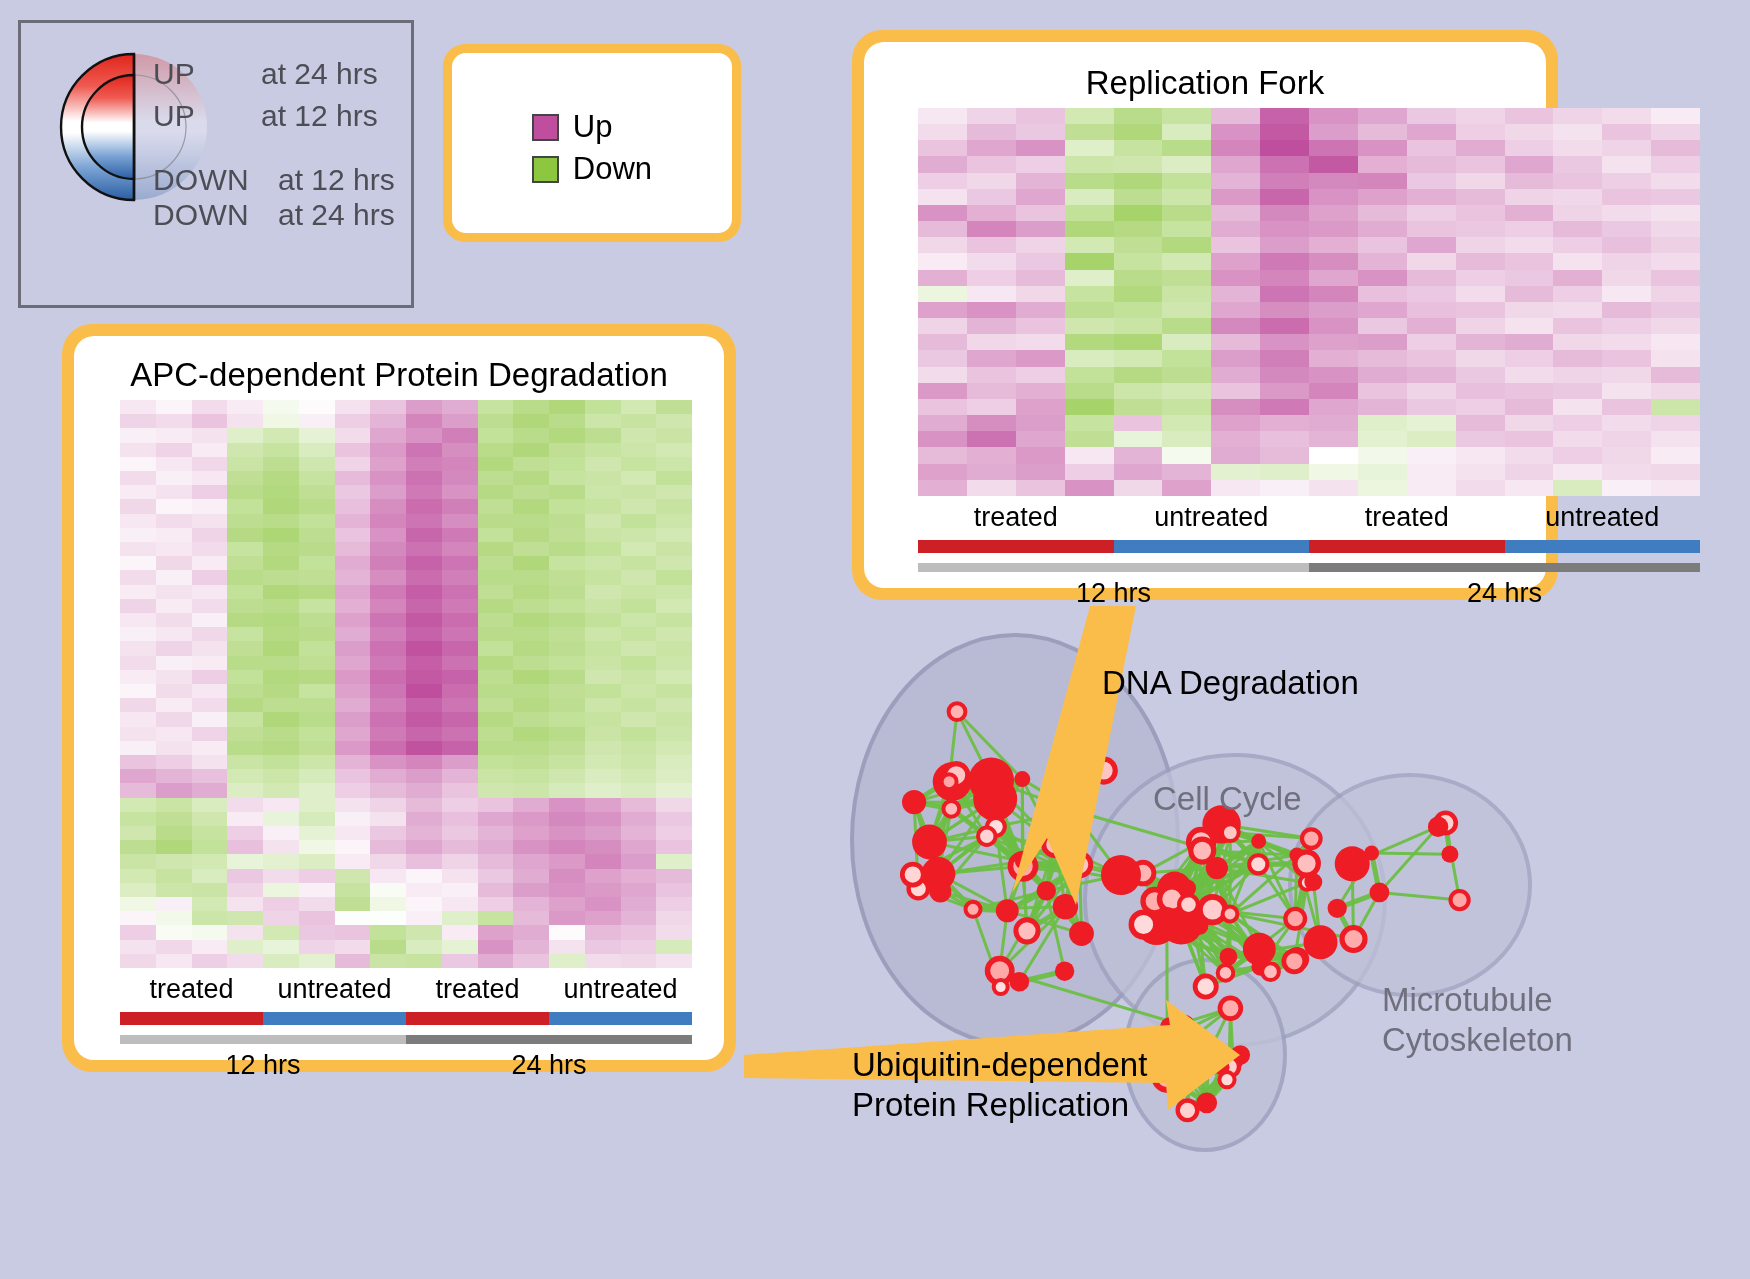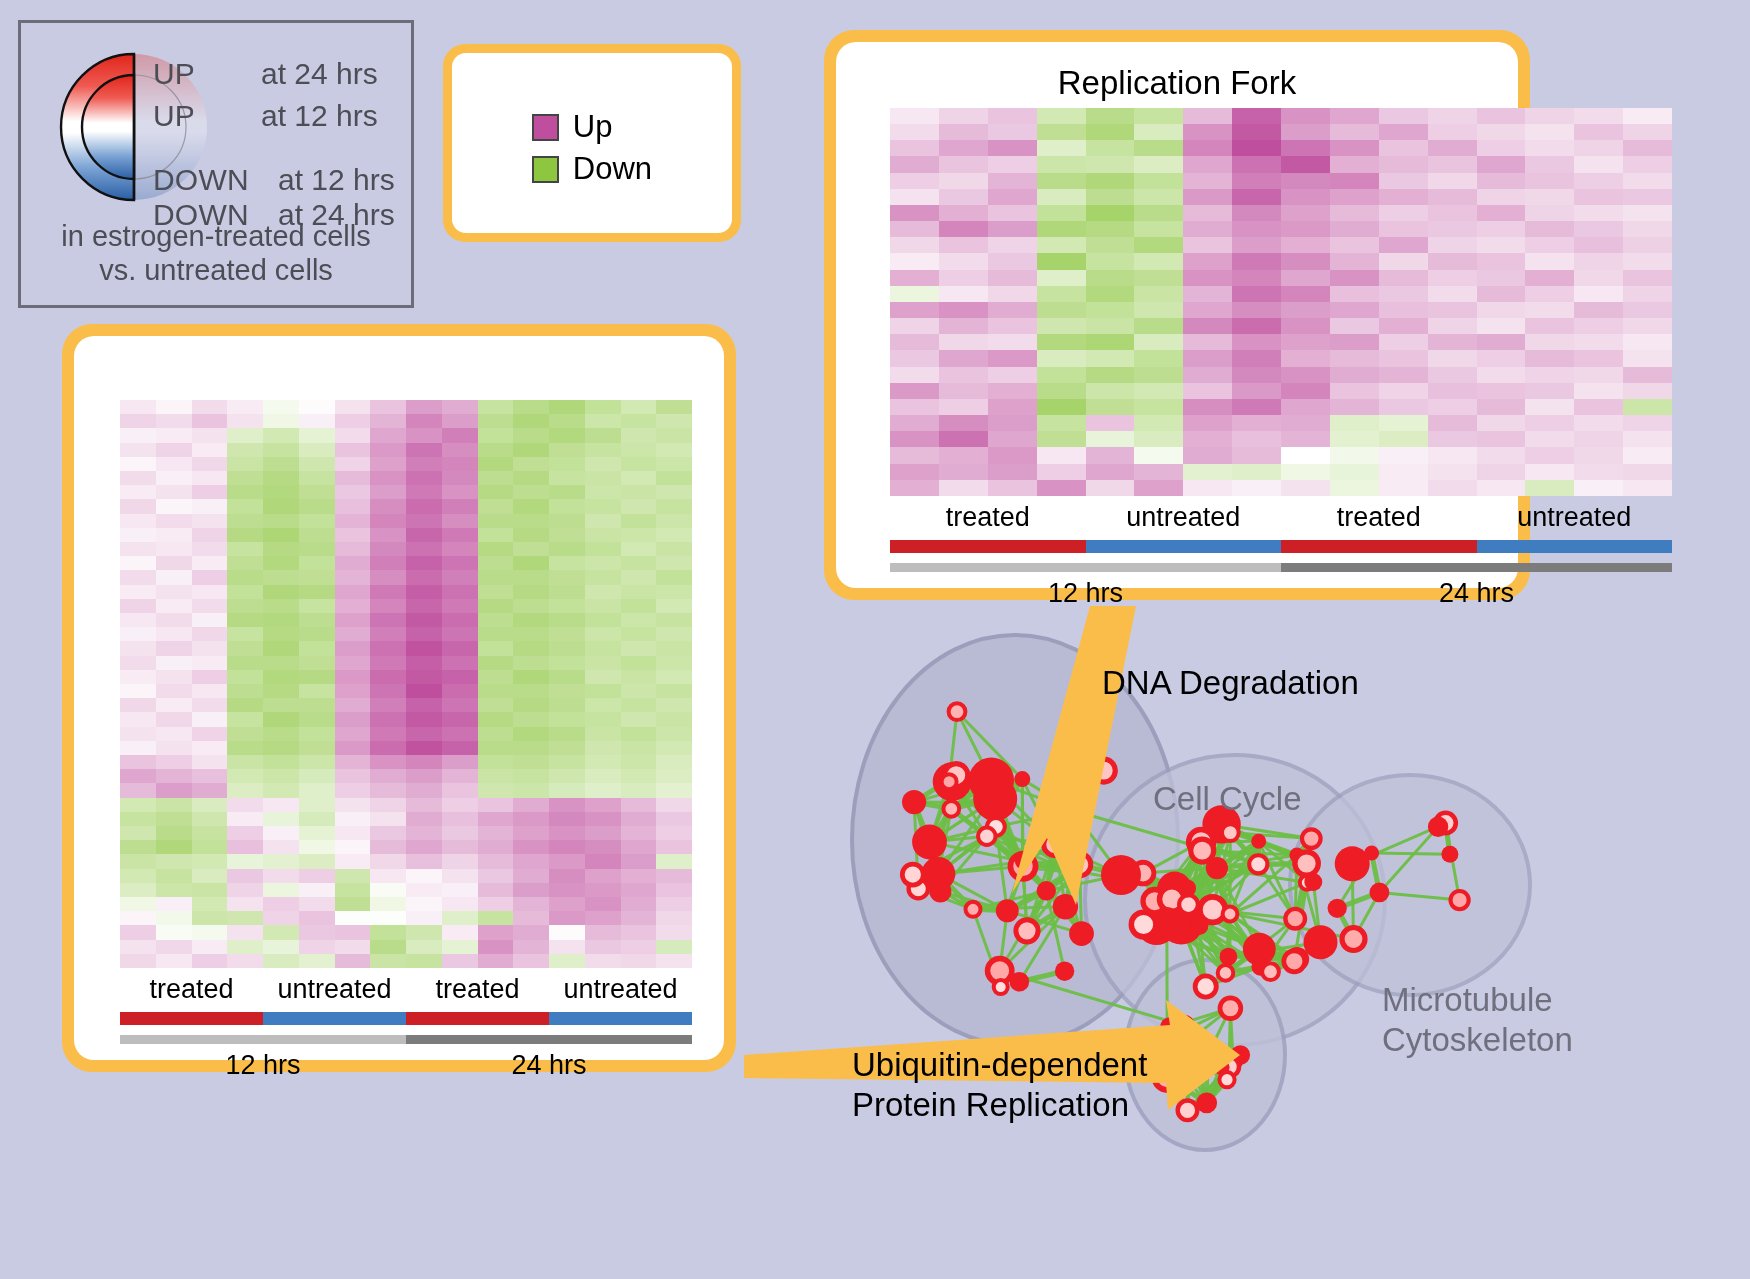--- a/index.html
+++ b/index.html
@@ -42,21 +42,21 @@
   .legend-item{display:flex;align-items:center;gap:14px;margin-top:6px;align-self:center;}
   .legend-swatch{width:27px;height:27px;border:2px solid #444;box-sizing:border-box;}
   .legend-label{font-size:31px;color:#000;}
 
   
   .panel{background:#fbbd4a;border-radius:30px;padding:12px;box-sizing:border-box;}
   .panel-inner{width:100%;height:100%;background:#fff;border-radius:20px;box-sizing:border-box;position:relative;}
   .panel-title{
     position:absolute;left:0;right:0;text-align:center;font-size:33px;color:#000;
   }
-  #panel-replication{left:824px;top:30px;width:706px;height:570px;}
+  #panel-replication{left:852px;top:30px;width:706px;height:570px;}
   #panel-replication .panel-title{top:22px;}
   #panel-apc{left:62px;top:324px;width:674px;height:748px;}
   #panel-apc .panel-title{top:20px;}
 
   
   .heat{position:absolute;display:grid;}
   .hcell{width:100%;height:100%;}
 
   
   .colnames{position:absolute;display:flex;}
@@ -117,24 +117,20 @@
 
   <div class="key-row key-strong" style="left:132px;top:34px;">UP</div>
   <div class="key-row" style="left:240px;top:34px;">at 24 hrs</div>
   <div class="key-row key-strong" style="left:132px;top:76px;">UP</div>
   <div class="key-row" style="left:240px;top:76px;">at 12 hrs</div>
   <div class="key-row key-strong" style="left:132px;top:140px;">DOWN</div>
   <div class="key-row" style="left:257px;top:140px;">at 12 hrs</div>
   <div class="key-row key-strong" style="left:132px;top:175px;">DOWN</div>
   <div class="key-row" style="left:257px;top:175px;">at 24 hrs</div>
 
-  <div id="key-foot">
-    <div>in estrogen-treated cells</div>
-    <div>vs. untreated cells</div>
-  </div>
 </div>
 
 <div class="abs" id="legend-card">
   <div id="legend-inner">
     <div style="margin-top:4px;">
       <div class="legend-item">
         <span class="legend-swatch" style="background:#bf4e9e;"></span>
         <span class="legend-label">Up</span>
       </div>
       <div class="legend-item">
@@ -552,20 +548,21 @@
       </div>
     <div class="timelabels" id="times-replication" style="left:54px;top:536px;width:782px;">
         <div class="timelabel">12 hrs</div>
         <div class="timelabel">24 hrs</div>
       </div>
   </div>
 </div>
 
 <div class="abs panel" id="panel-apc">
   <div class="panel-inner">
+    <div class="panel-title">APC-dependent Protein Degradation</div>
     <div class="heat" id="heat-apc" style="left: 46px; top: 64px; width: 572px; height: 568px; grid-template-columns: repeat(16, 1fr); grid-template-rows: repeat(40, 1fr);">
         <div class="hcell" style="background: rgb(246, 231, 242);"></div>
         <div class="hcell" style="background: rgb(251, 245, 250);"></div>
         <div class="hcell" style="background: rgb(242, 220, 236);"></div>
         <div class="hcell" style="background: rgb(248, 235, 244);"></div>
         <div class="hcell" style="background: rgb(245, 250, 238);"></div>
         <div class="hcell" style="background: rgb(254, 251, 253);"></div>
         <div class="hcell" style="background: rgb(244, 226, 239);"></div>
         <div class="hcell" style="background: rgb(234, 196, 223);"></div>
         <div class="hcell" style="background: rgb(219, 157, 201);"></div>

